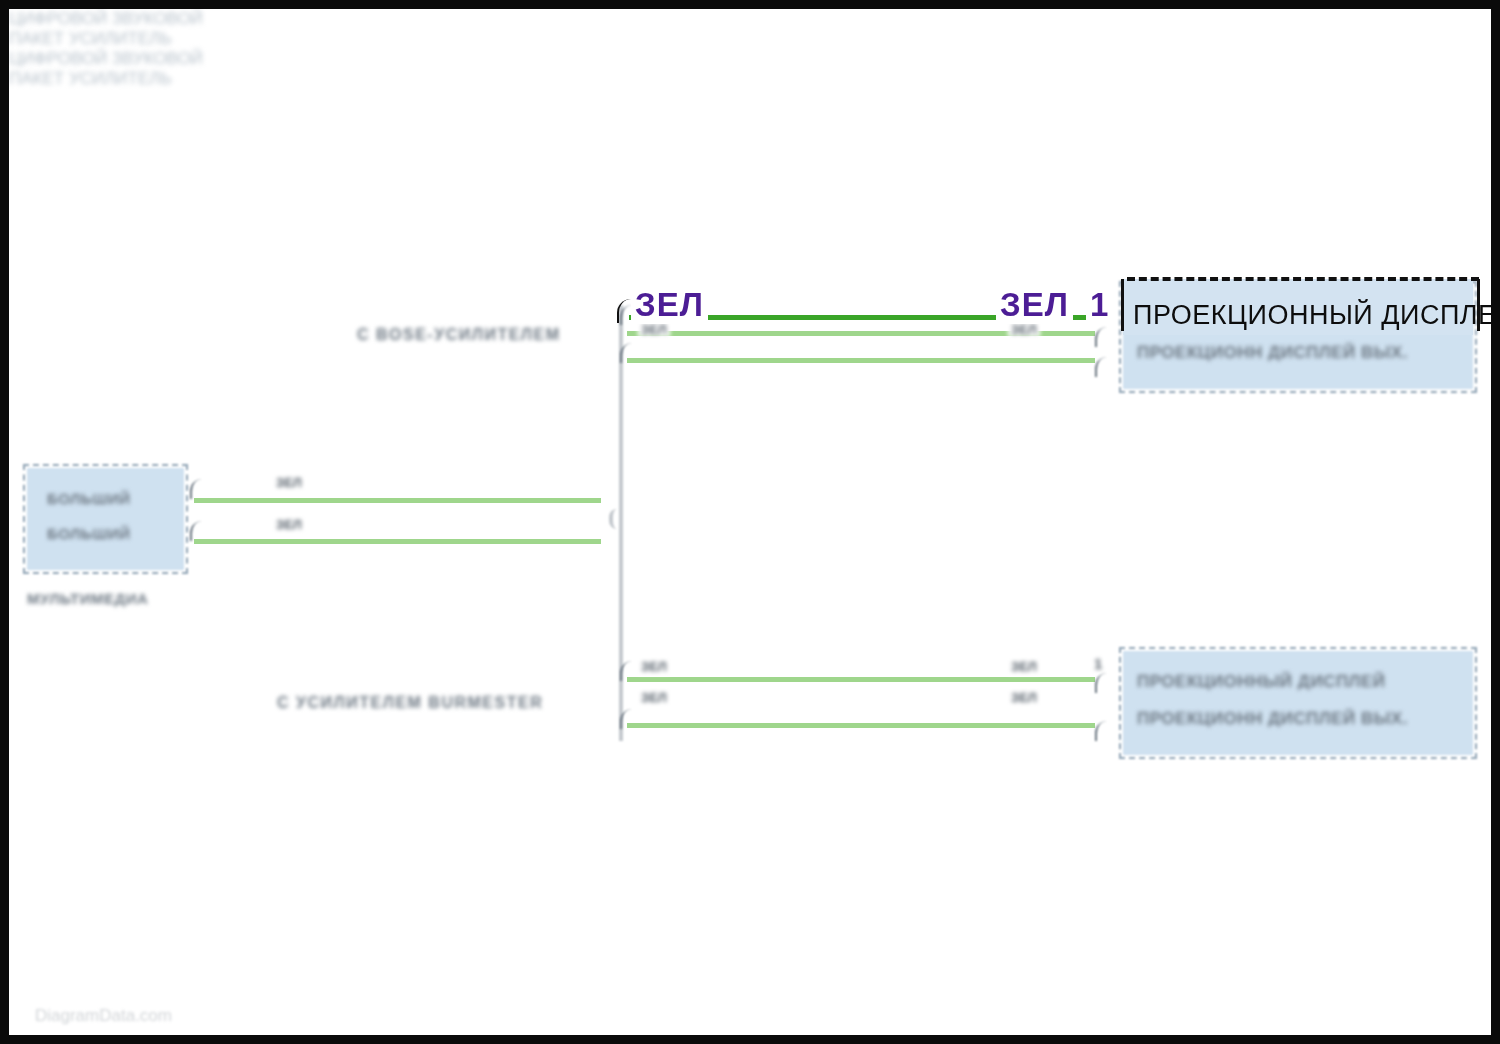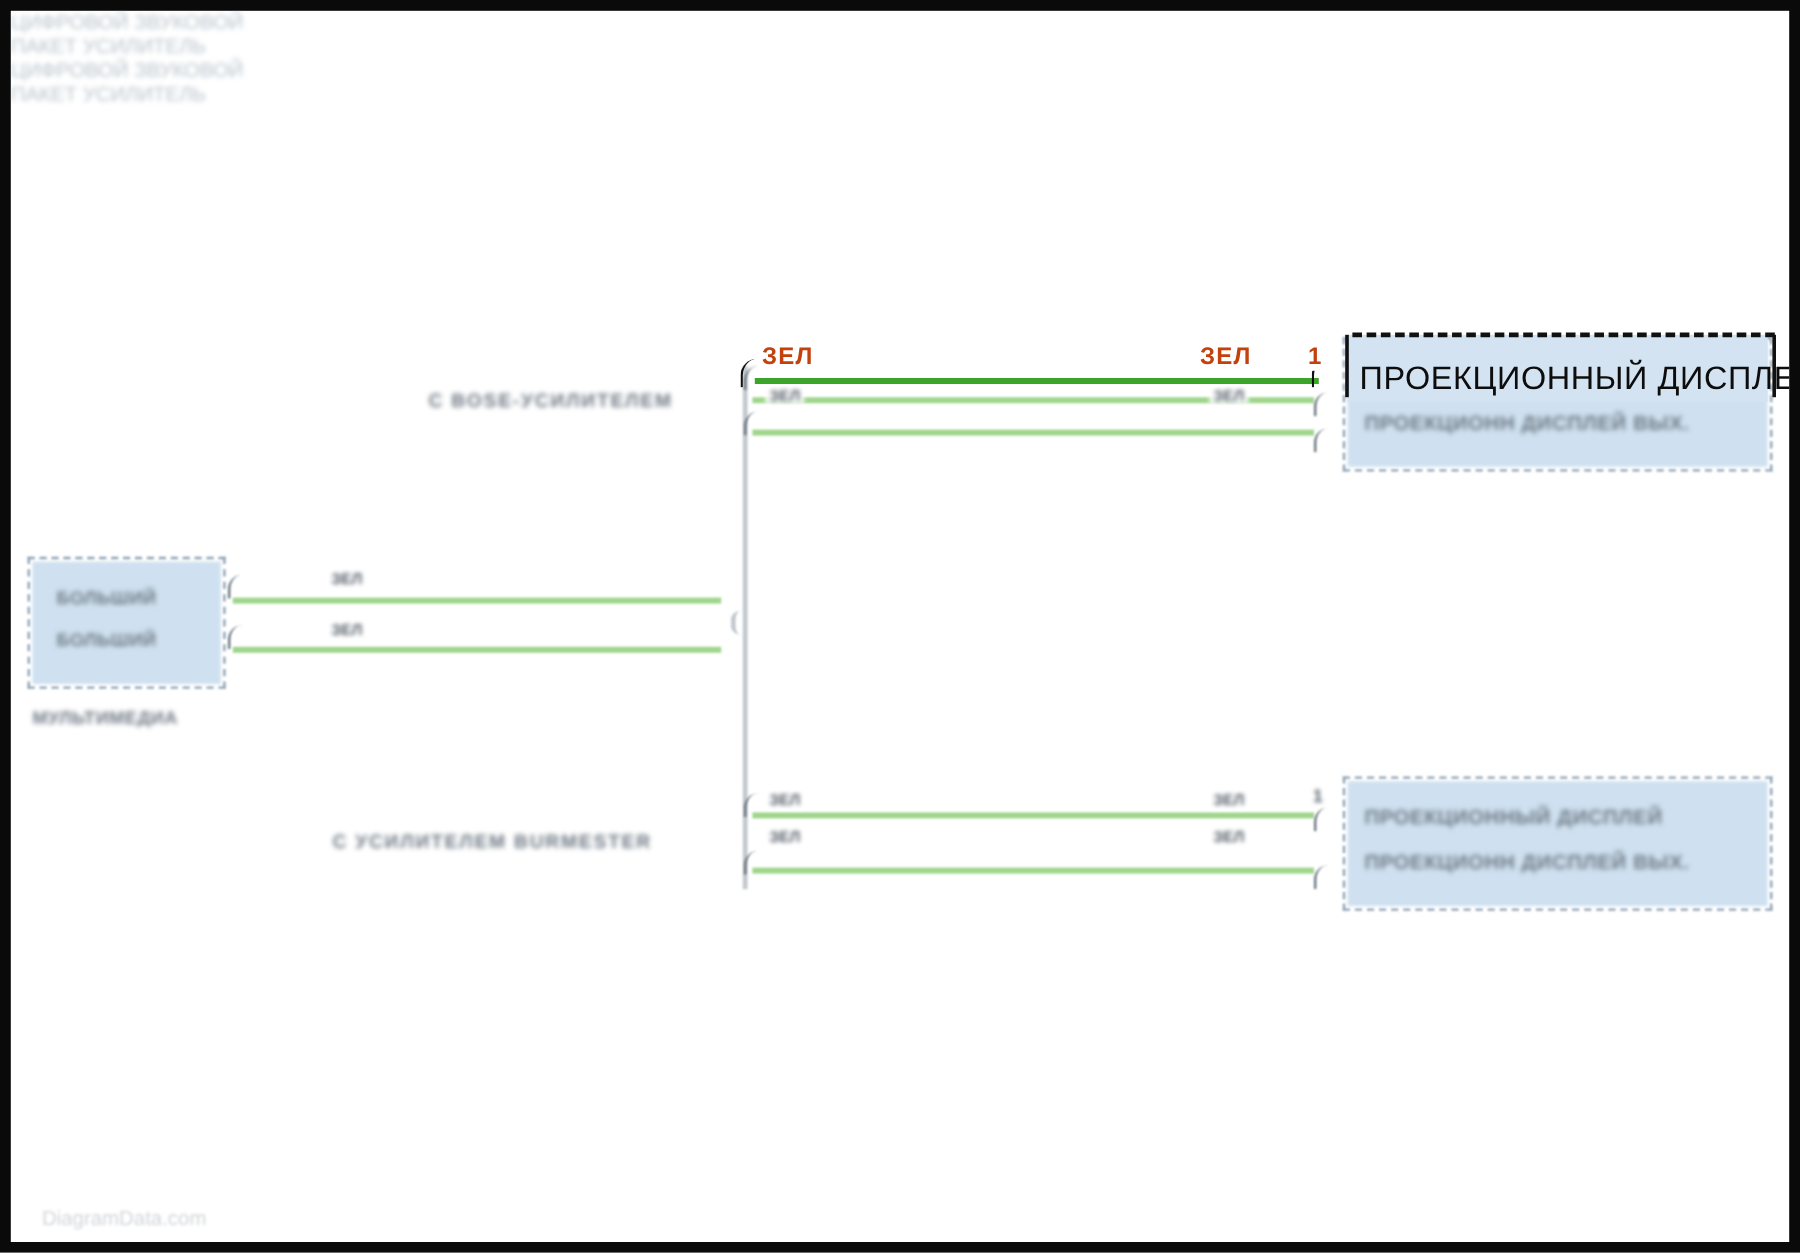--- a/index.html
+++ b/index.html
@@ -73,23 +73,23 @@
     font-size:13px;
     font-weight:bold;
     color:#555f69;
     background:#ffffff;
     padding:0 3px;
     filter:blur(1.9px);
     white-space:nowrap;
   }
   .wlabel-sharp{
     position:absolute;
-    font-size:20px;
-    font-weight:bold;
-    color:#c2410c;
+    font-size:33px;
+    font-weight:bold;
+    color:#4c1d95;
     background:#ffffff;
     padding:0 4px;
     white-space:nowrap;
     letter-spacing:1px;
   }
 
   
   .spine{
     position:absolute;
     width:4px;

